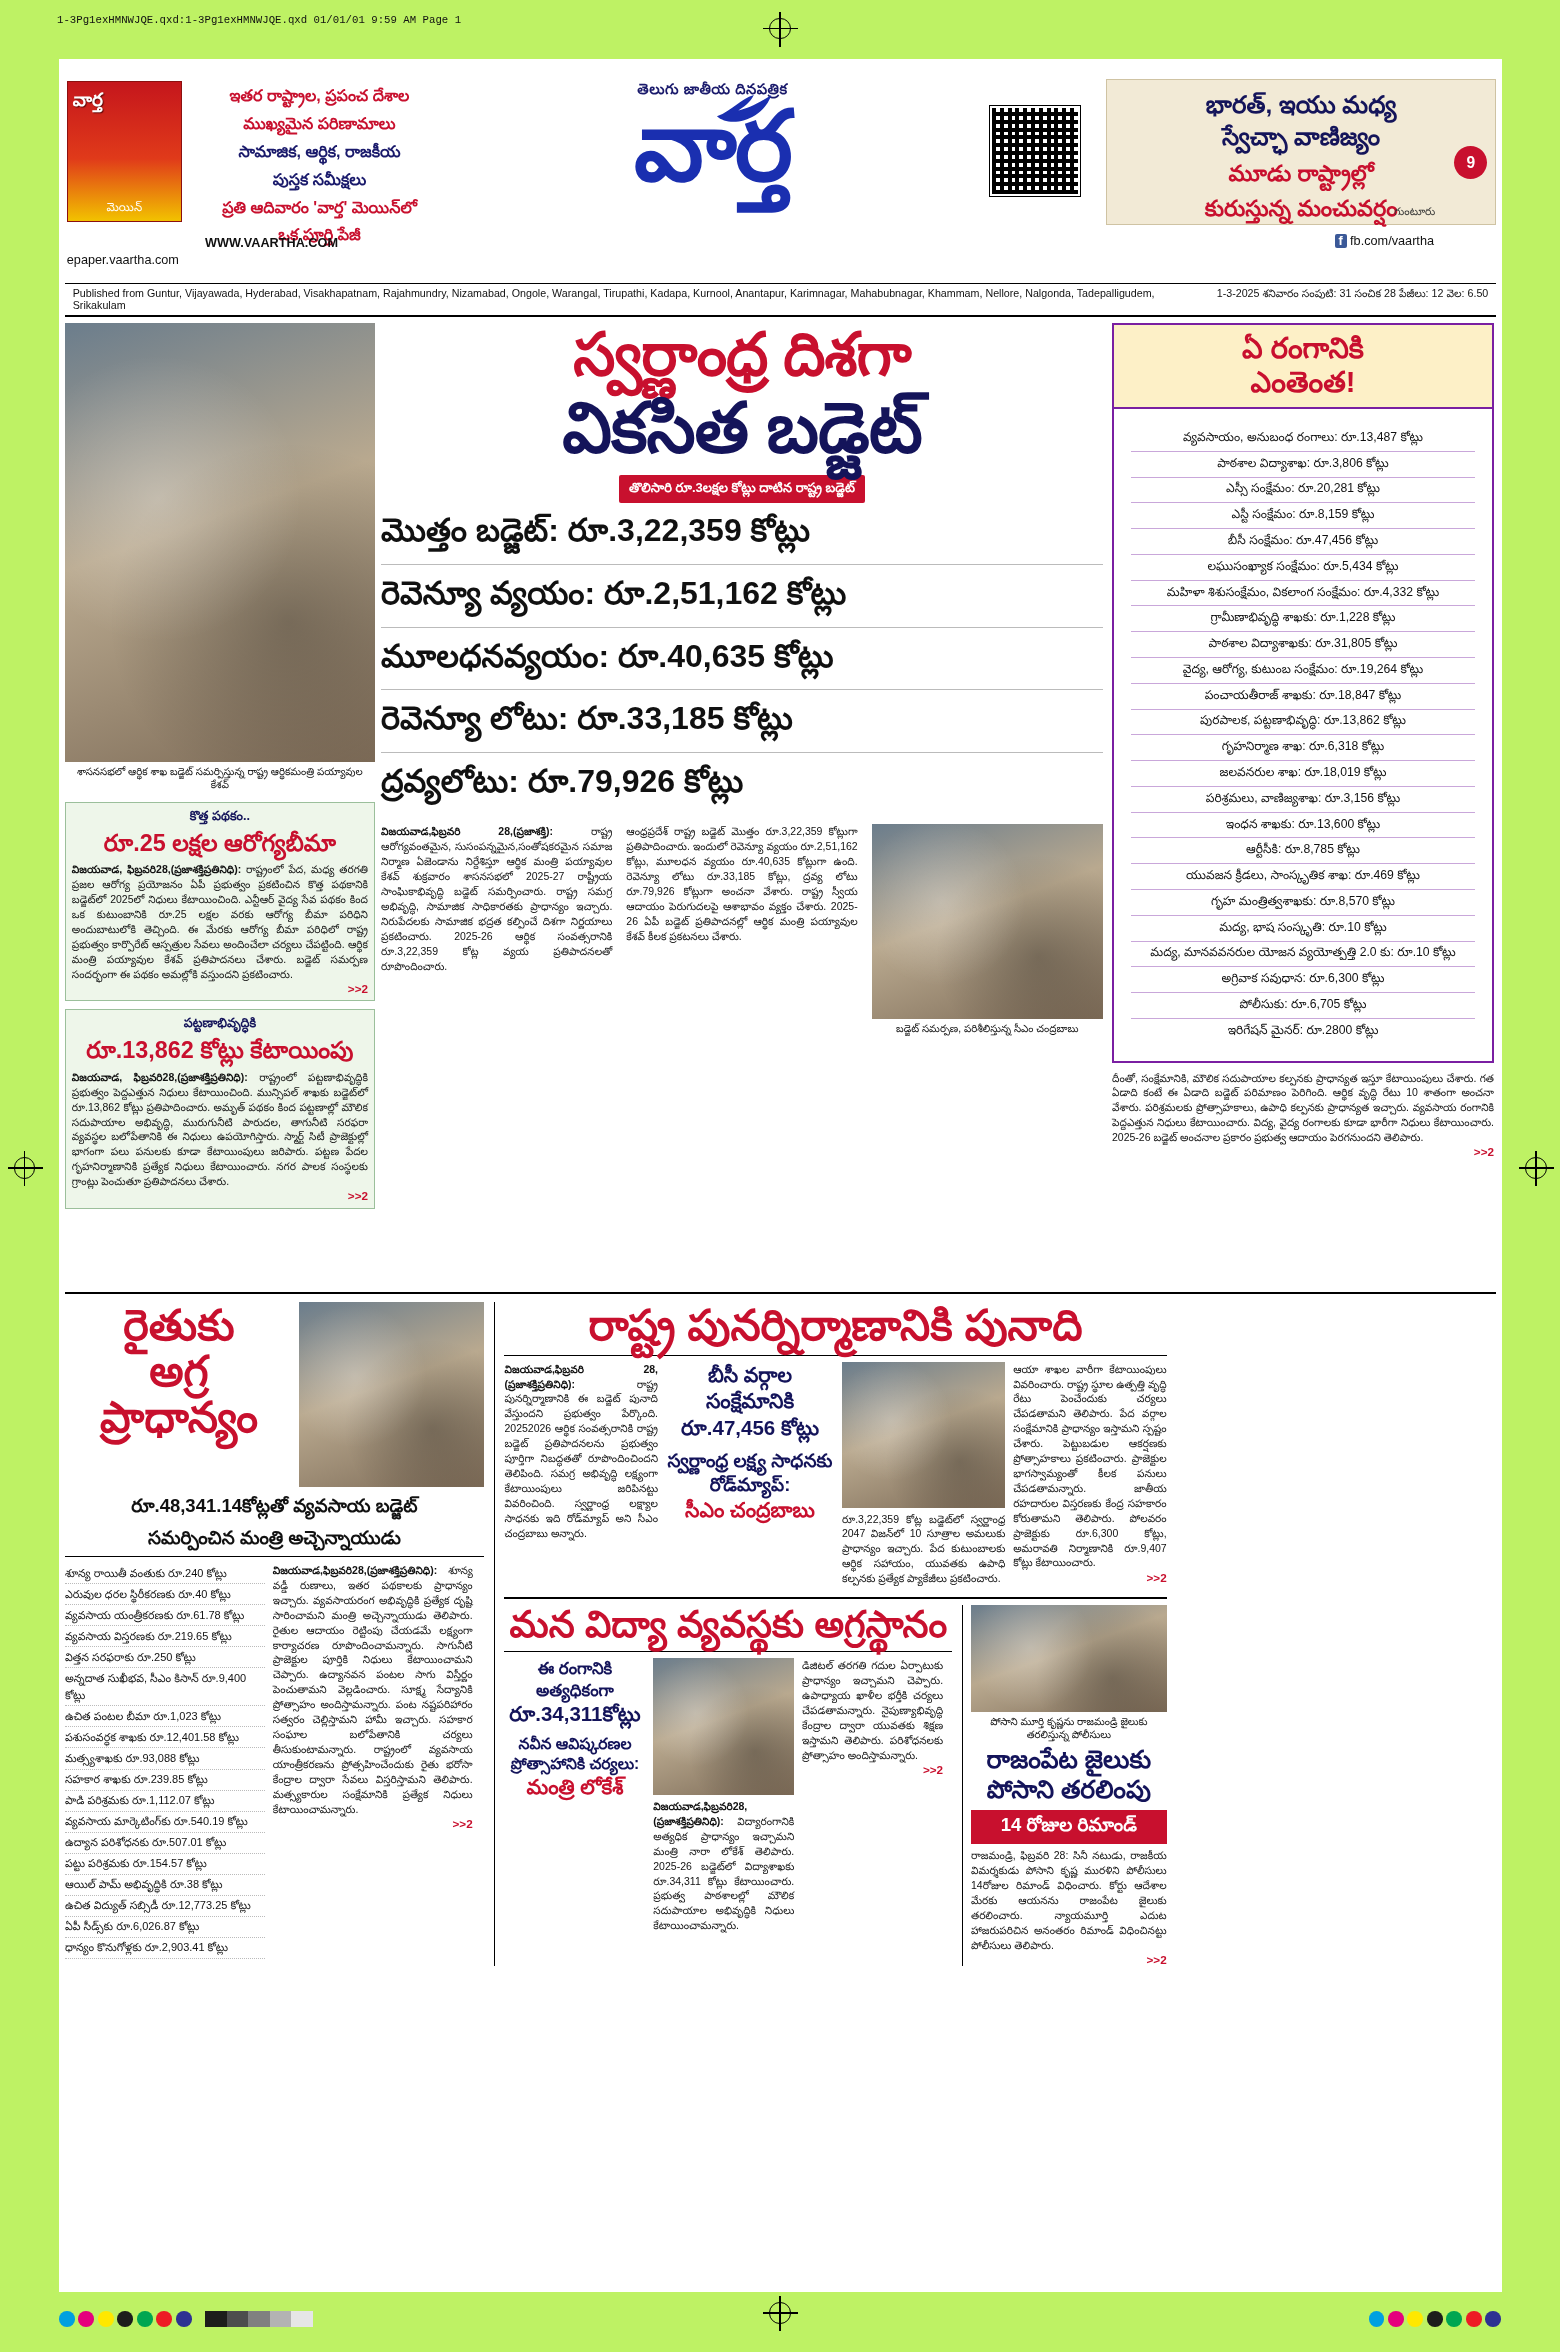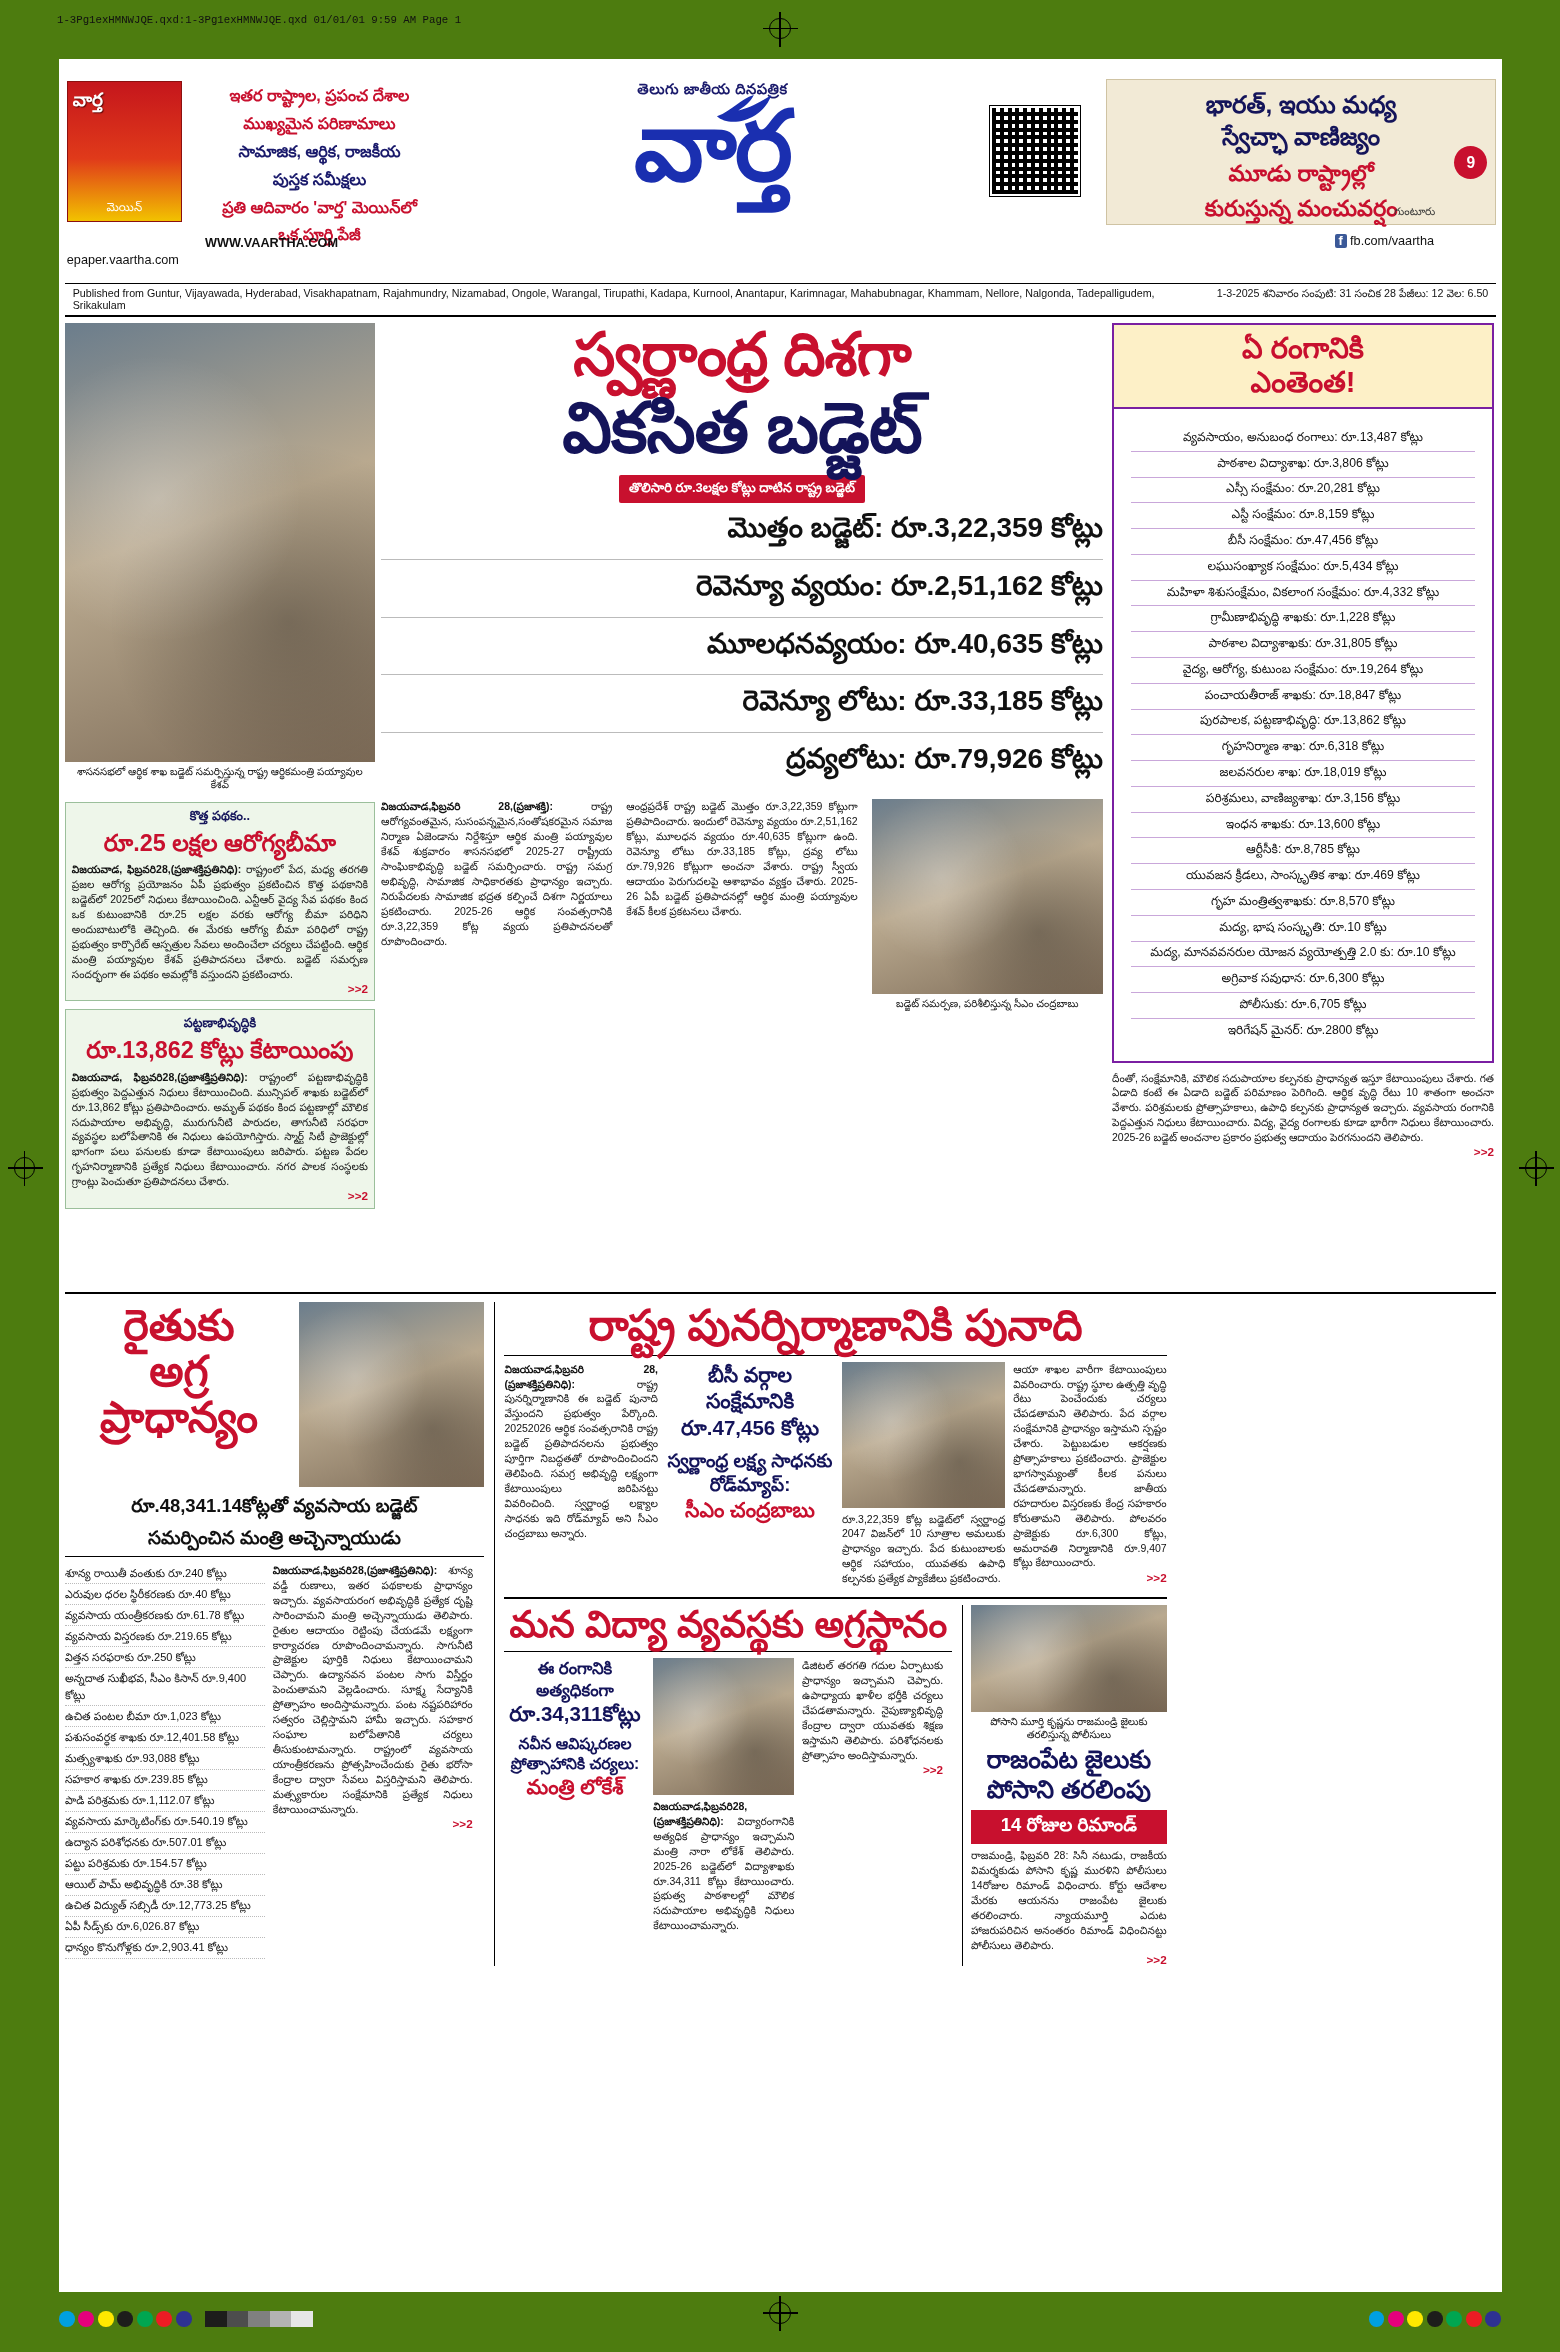--- a/index.html
+++ b/index.html
@@ -1,21 +1,21 @@
 <!DOCTYPE html>
 <html><head>
 <meta charset="utf-8">
 <style>
   * { box-sizing: border-box; }
   html, body { margin:0; padding:0; background:#d8d8d8; }
   body { font-family:"Liberation Sans", sans-serif; }
 
   #page {
     width:1560px; height:2352px; position:relative;
-    background:#4d7c0f; overflow:hidden;
+    background:#bef264; overflow:hidden;
   }
   .reg-circle {
     position:absolute; width:21.5px; height:21.5px; border:1.5px solid #000;
     border-radius:50%;
   }
   .reg-circle:before, .reg-circle:after {
     content:""; position:absolute; background:#000;
   }
   .reg-circle:before { left:50%; top:-6.8px; width:1.5px; height:35px; margin-left:-0.7px; }
   .reg-circle:after  { top:50%; left:-6.8px; height:1.5px; width:35px; margin-top:-0.7px; }
@@ -115,21 +115,21 @@
   .head2 {
     font-size:70px; line-height:1.05; color:#14145a; font-weight:bold;
     text-align:center; margin-top:5.9px; letter-spacing:-1px;
   }
   .subbar {
     margin:9.8px auto 7.8px; background:#c8102e; color:#fff; font-size:13px;
     font-weight:bold; padding:4.9px 9.8px; width:fit-content;
     border-radius:2px;
   }
   .figline {
-    font-size:28px; color:#111; text-align:right; margin:9.8px 0; font-weight:bold;
+    font-size:32px; color:#111; text-align:left; margin:9.8px 0; font-weight:bold;
     border-bottom:1px solid #bbb; padding-bottom:7.8px;
   }
   .figline:last-child { border-bottom:none; }
 
   
   .rbox { border:2px solid #7a1fa2; }
   .rbox-head {
     background:#fdf0c7; color:#c8102e; font-weight:bold; font-size:29px;
     text-align:center; line-height:1.15; padding:7.8px 3.9px;
     border-bottom:2px solid #7a1fa2;

